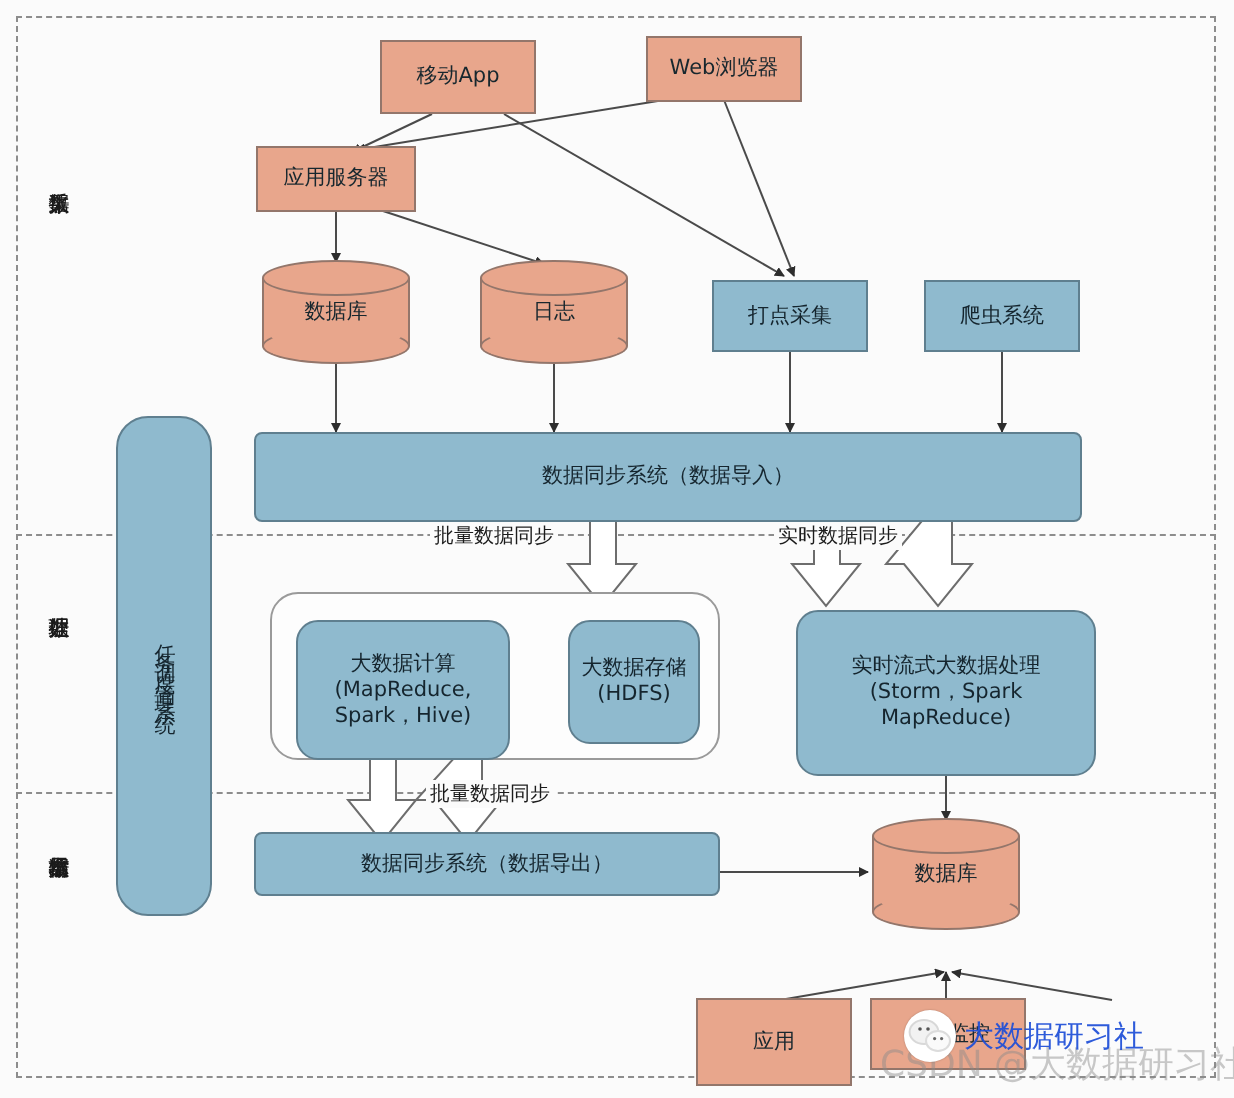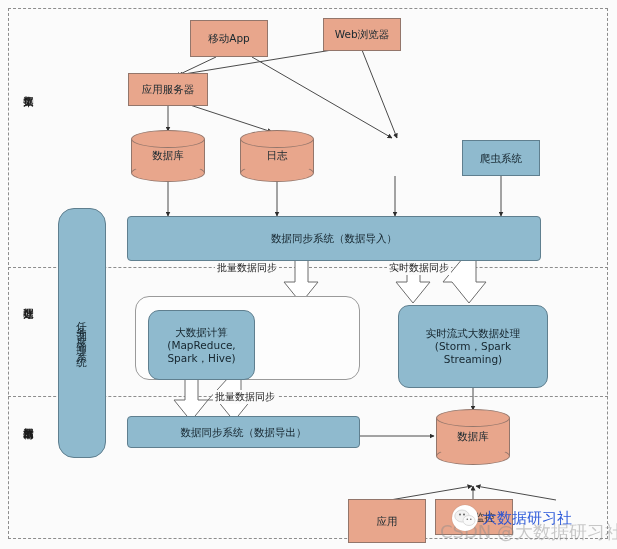--- a/index.html
+++ b/index.html
@@ -245,20 +245,21 @@
     <div class="cap-label">数据库</div>
   </div>
 
   <div class="cyl" style="left:240px;top:130px;width:74px;height:52px;">
     <div class="body"></div>
     <div class="bot"></div>
     <div class="top"></div>
     <div class="cap-label">日志</div>
   </div>
 
+  <div class="node blue" style="left:356px;top:140px;width:78px;height:36px;">打点采集</div>
 
   <div class="node blue" style="left:462px;top:140px;width:78px;height:36px;">爬虫系统</div>
 
   <div class="node blue round-lg" style="left:127px;top:216px;width:414px;height:45px;">数据同步系统（数据导入）</div>
 
   <div class="vbar" style="left:58px;top:208px;width:48px;height:250px;">
     <span>任务调度管理系统</span>
   </div>
 
   <div class="sync-cap" style="left:215px;top:261px;">批量数据同步</div>
@@ -266,25 +267,29 @@
   <div class="sync-cap" style="left:213px;top:390px;">批量数据同步</div>
 
   <div class="group-box" style="left:135px;top:296px;width:225px;height:84px;"></div>
 
   <div class="node blue round" style="left:148px;top:310px;width:107px;height:70px;flex-direction:column;">
     <span>大数据计算</span>
     <span>(MapReduce,</span>
     <span>Spark，Hive)</span>
   </div>
 
+  <div class="node blue round" style="left:284px;top:310px;width:66px;height:62px;flex-direction:column;">
+    <span>大数据存储</span>
+    <span>(HDFS)</span>
+  </div>
 
   <div class="node blue round" style="left:398px;top:305px;width:150px;height:83px;flex-direction:column;">
     <span>实时流式大数据处理</span>
     <span>(Storm，Spark</span>
-    <span>Streaming)</span>
+    <span>MapReduce)</span>
   </div>
 
   <div class="node blue round-lg" style="left:127px;top:416px;width:233px;height:32px;">数据同步系统（数据导出）</div>
 
   <div class="cyl" style="left:436px;top:409px;width:74px;height:56px;">
     <div class="body"></div>
     <div class="bot"></div>
     <div class="top"></div>
     <div class="cap-label">数据库</div>
   </div>

